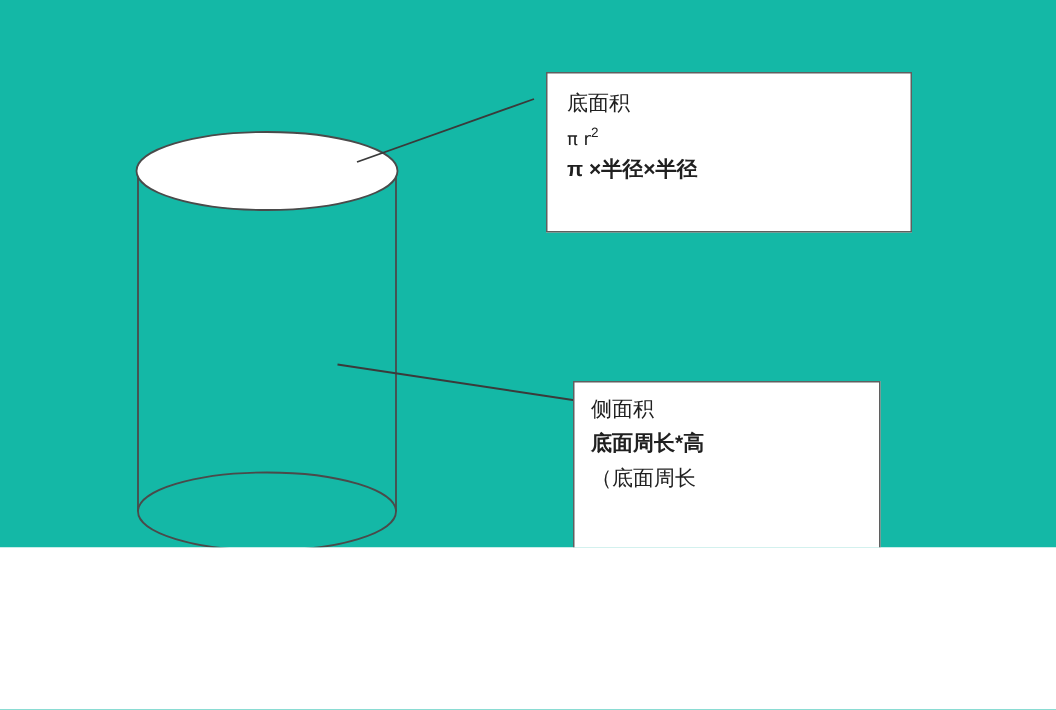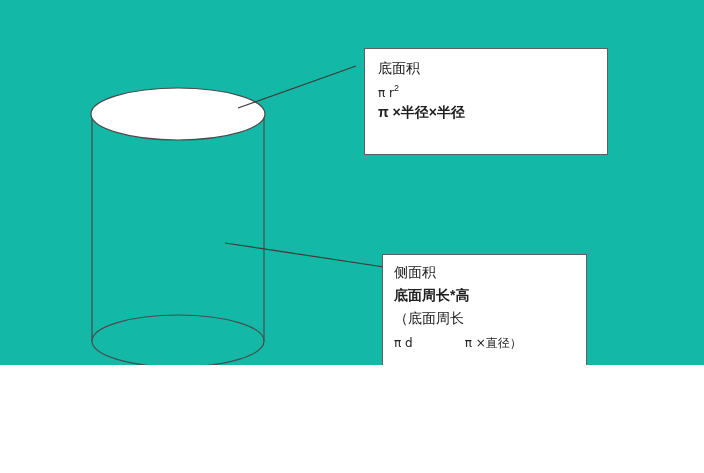--- a/index.html
+++ b/index.html
@@ -86,16 +86,15 @@
   <div class="callout-box" id="box-base-area">
     <div class="callout-line b1-l1">底面积</div>
     <div class="callout-line b1-l2"><span class="sym">π r</span><span class="sup">2</span></div>
     <div class="callout-line b1-l3">π ×半径×半径</div>
   </div>
 
   <div class="callout-box" id="box-lateral-area">
     <div class="callout-line b2-l1">侧面积</div>
     <div class="callout-line b2-l2">底面周长*高</div>
     <div class="callout-line b2-l3">（底面周长</div>
-    <div class="callout-line b2-l4"><span class="sym">π d</span><span style="display:inline-block;width:52px;"></span><span class="sym">π ×直径）</span></div>
   </div>
 
 </div>
 
 </body></html>

